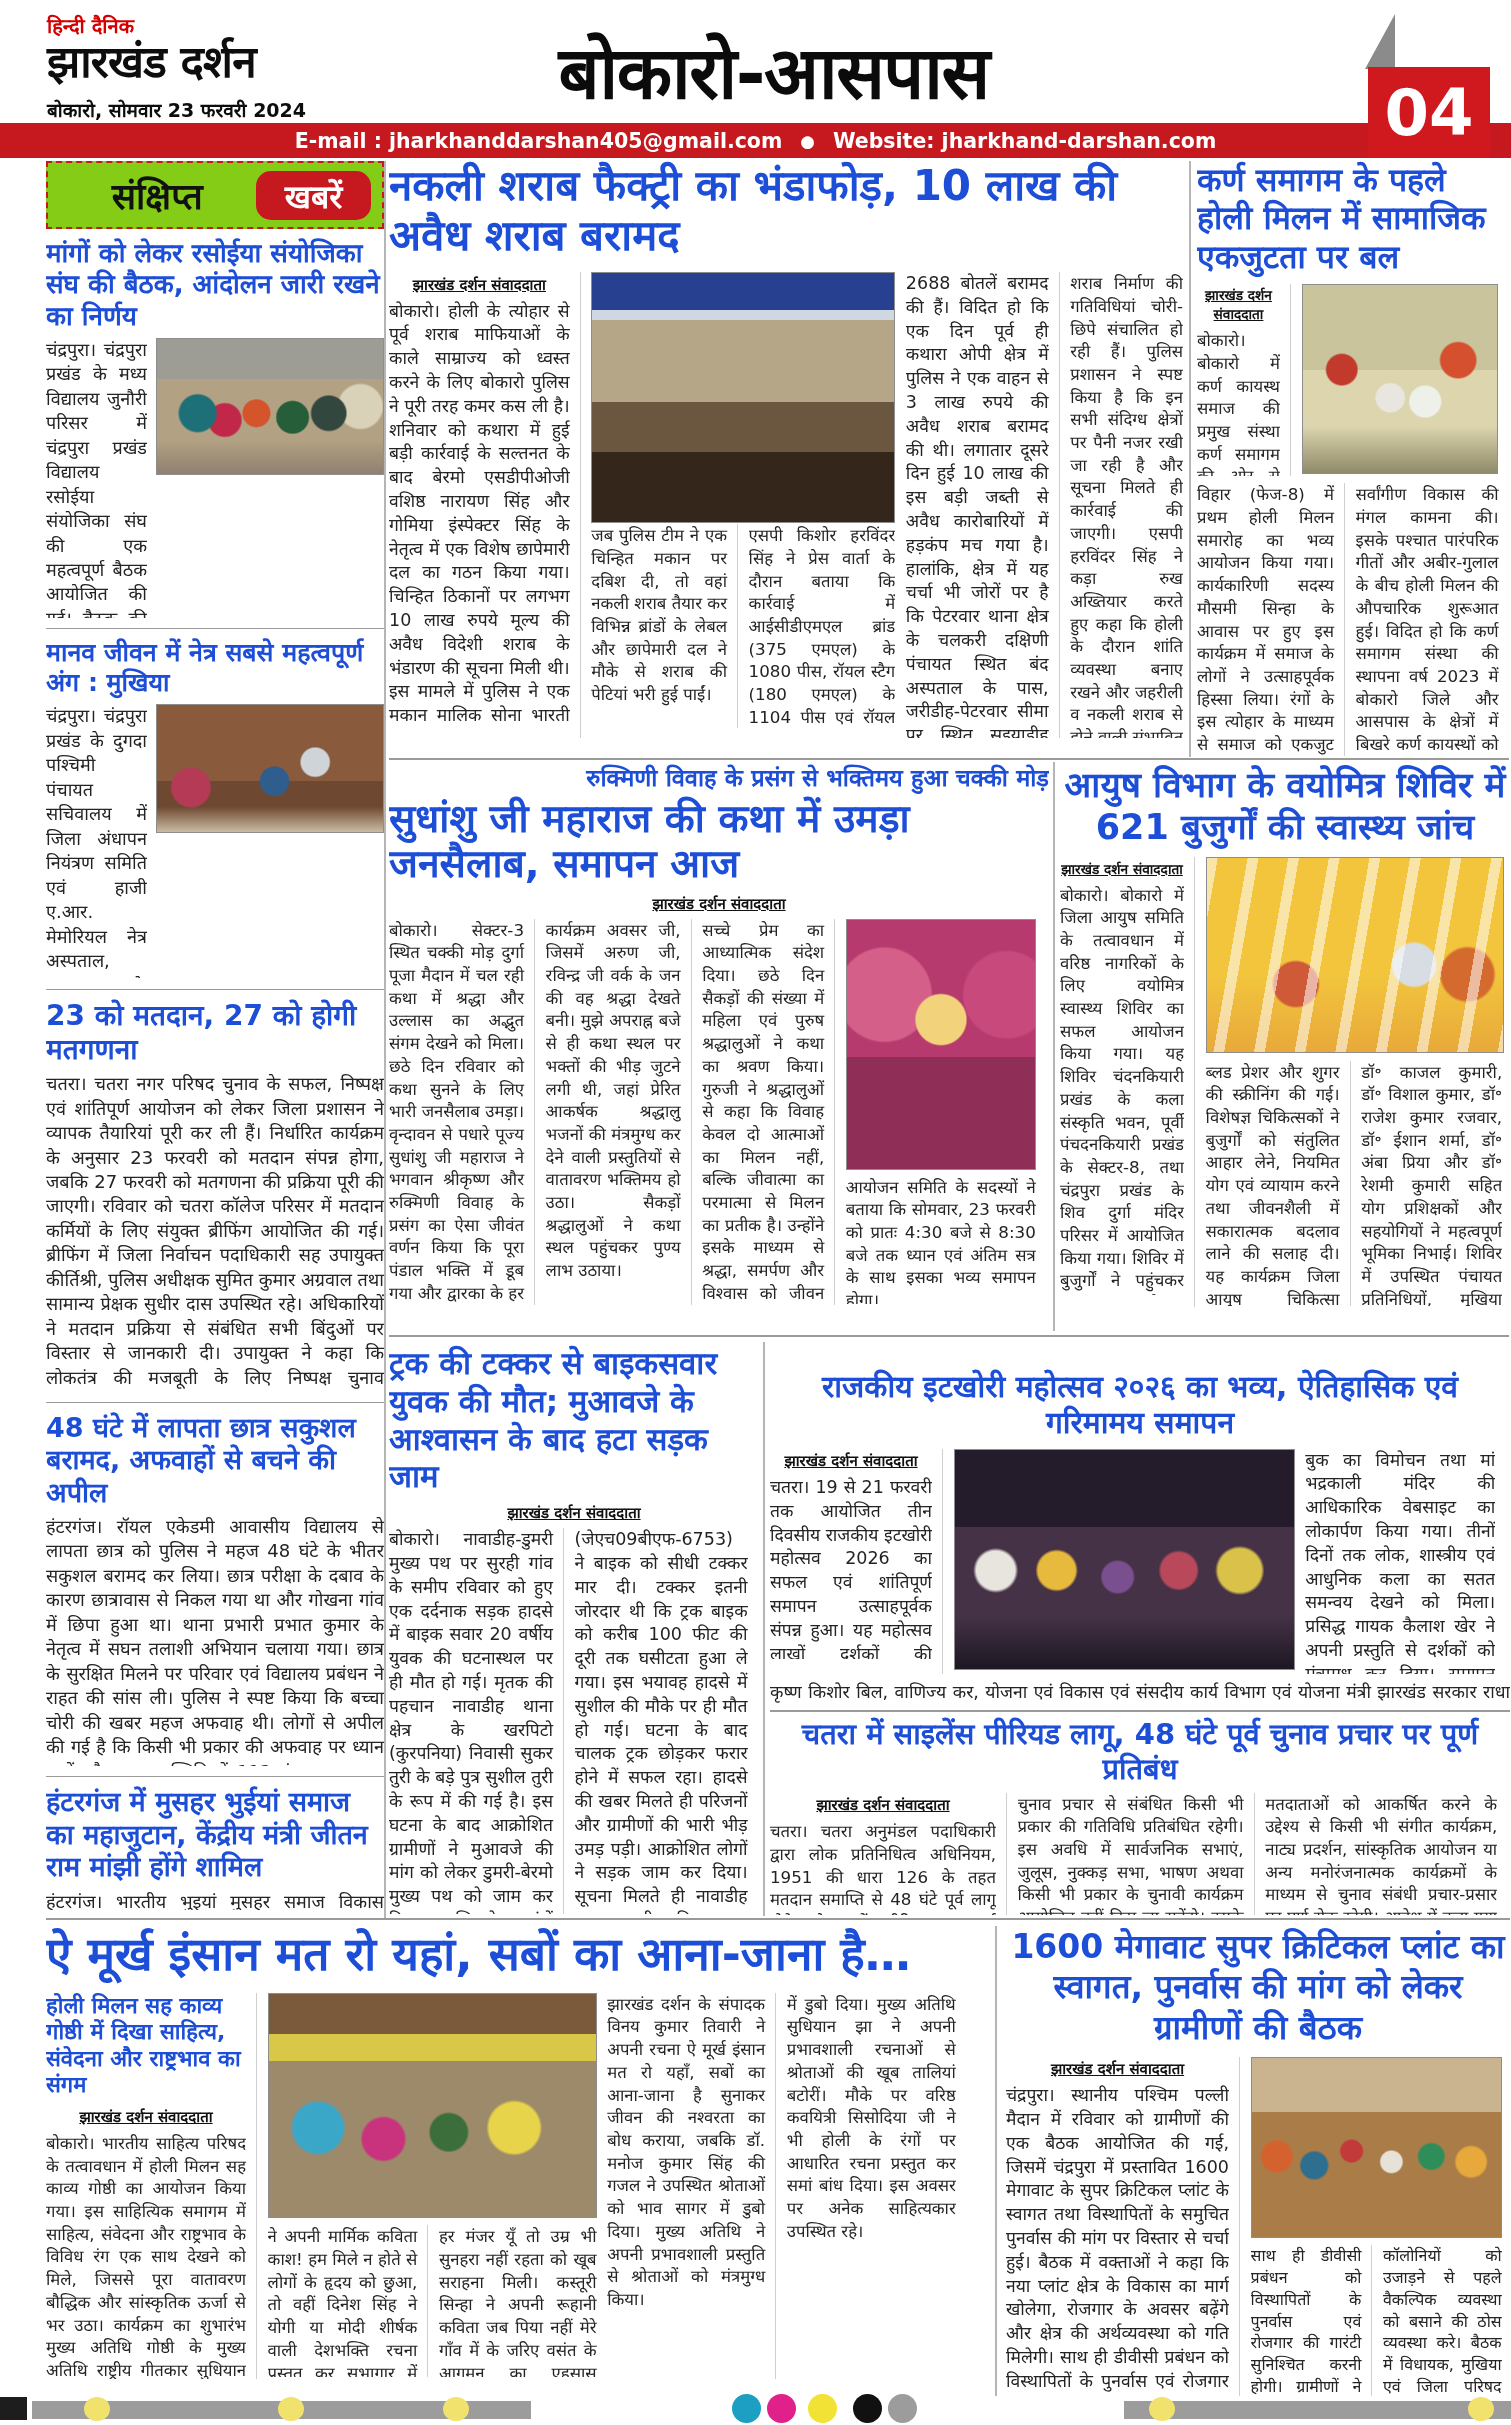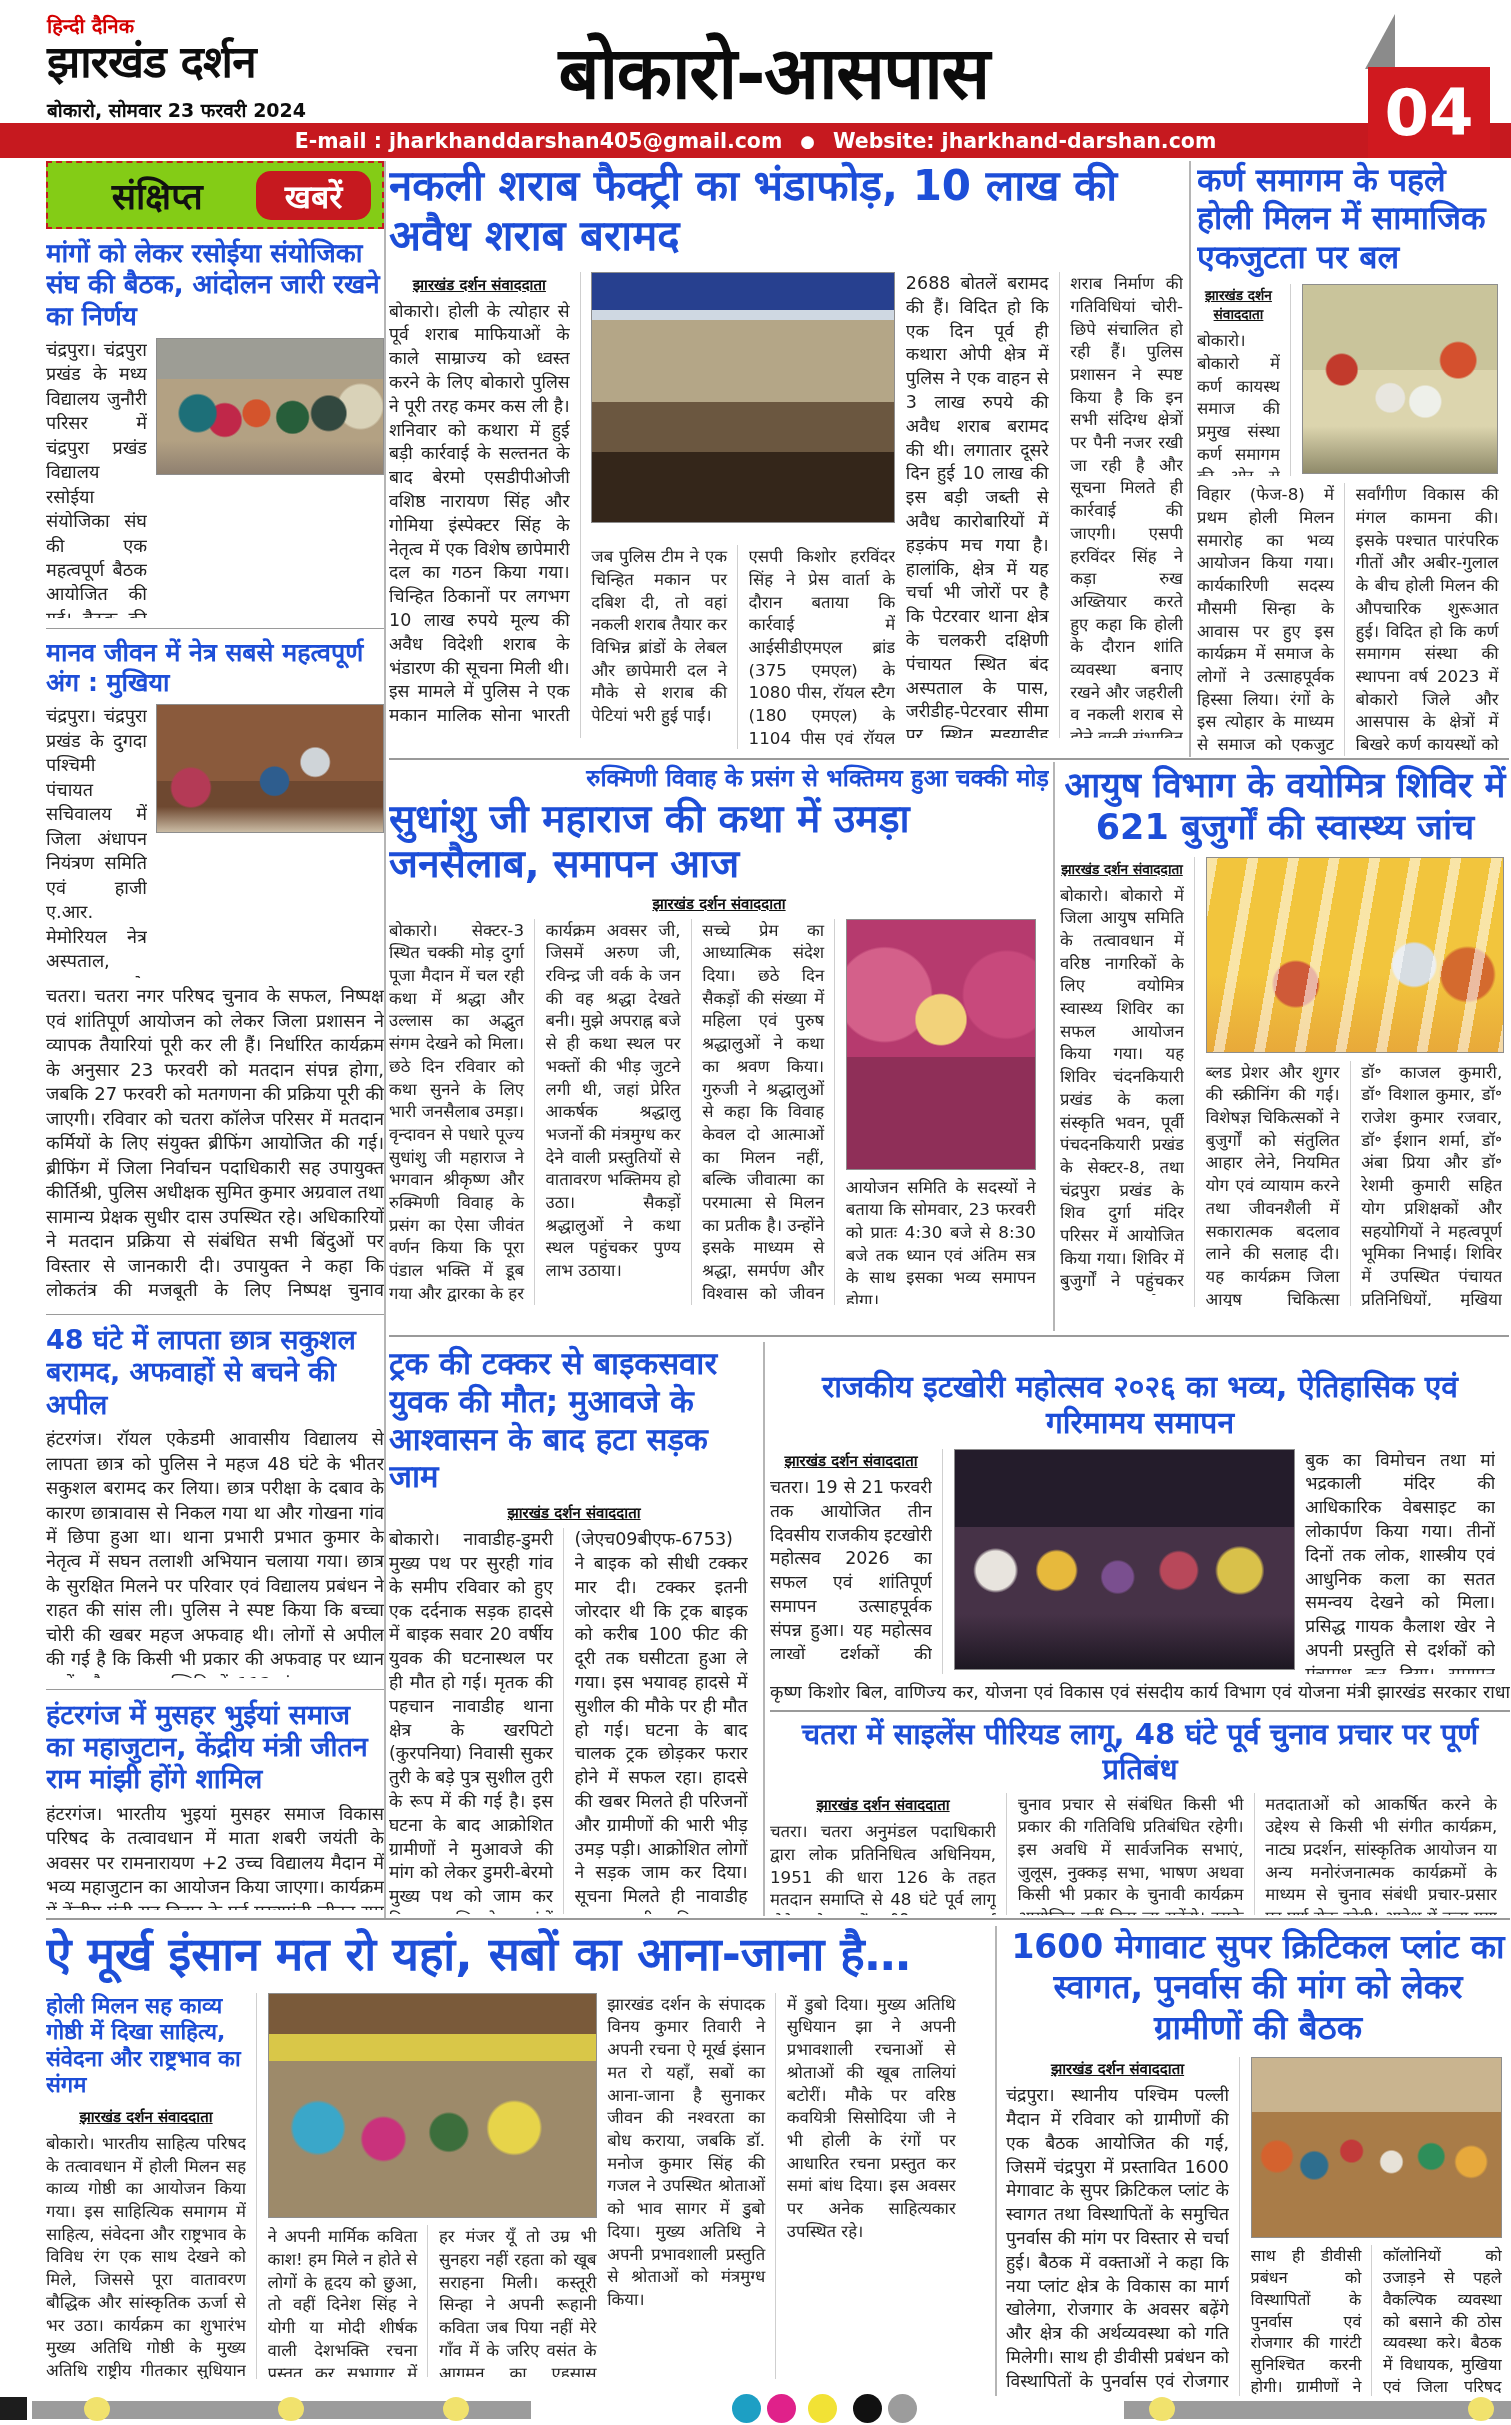--- a/index.html
+++ b/index.html
@@ -79,39 +79,40 @@
       <div class="photo p-briefs1" style="float:right;width:228px;height:137px;margin:0 0 6px 9px;"></div>
       <div class="body-text" style="font-size:18px;">चंद्रपुरा। चंद्रपुरा प्रखंड के मध्य विद्यालय जुनौरी परिसर में चंद्रपुरा प्रखंड विद्यालय रसोईया संयोजिका संघ की एक महत्वपूर्ण बैठक आयोजित की गई। बैठक की अध्यक्षता प्रखंड अध्यक्ष हेमंती देवी ने की तथा संचालन भानू देवी ने किया। बैठक में बोकारो जिला रसोईया संयोजिका संघ के जिला सचिव कैलाश गिरी मुख्य रूप से उपस्थित रहे। बैठक में बताया गया कि झारखंड प्रदेश रसोईया संयोजिका संघ के आह्वान पर 19 फरवरी को रांची में आयोजित धरना-प्रदर्शन में प्रखंड की रसोईया संयोजिकाएं शामिल हुई थीं। मांगें पूरी नहीं होने के कारण 20 फरवरी से मध्यान्ह भोजन योजना बंद करने का निर्णय लिया गया था। इसी निर्णय को सफल बनाने एवं आगे की रणनीति तय करने को लेकर बैठक बुलाई गई। जिला सचिव कैलाश गिरी ने कहा कि जब तक उनकी मांगें पूरी नहीं होतीं और प्रदेश संघ द्वारा कोई नया निर्देश जारी नहीं किया जाता, तब तक आंदोलन जारी रहेगा।</div>
     </div>
 
     <div class="hl sep-top" style="font-size:25px;">मानव जीवन में नेत्र सबसे महत्वपूर्ण अंग : मुखिया</div>
     <div style="margin-top:6px;height:274px;overflow:hidden;">
       <div class="photo p-eye" style="float:right;width:228px;height:129px;margin:0 0 6px 9px;"></div>
       <div class="body-text" style="font-size:18px;">चंद्रपुरा। चंद्रपुरा प्रखंड के दुगदा पश्चिमी पंचायत सचिवालय में जिला अंधापन नियंत्रण समिति एवं हाजी ए.आर. मेमोरियल नेत्र अस्पताल, कथारा के संयुक्त तत्वावधान में रविवार को निःशुल्क नेत्र जांच शिविर का आयोजन किया गया। शिविर का उद्घाटन मुखिया रेणु देवी ने किया। शिविर में दुगदा पश्चिमी पंचायत एवं आसपास के क्षेत्रों के लगभग 30 ग्रामीणों की आंखों की जांच की गई। जांच के दौरान 10 लोगों में मोतियाबिंद के लक्षण पाए गए। सभी मरीजों को ऑपरेशन हेतु कथारा स्थित अस्पताल भेजा गया, जहां सोमवार को उनका ऑपरेशन कर लेंस प्रत्यारोपित किया जाएगा। मुखिया रेणु देवी ने कहा कि नेत्र मानव जीवन का अमूल्य अंग है। आंखों के बिना जीवन अधूरा हो जाता है। उन्होंने कहा कि गरीब एवं असहाय लोगों को रोशनी देने का यह प्रयास अत्यंत सराहनीय है। शिविर में डॉक्टर आरोफिल, राजेश कुमार, एम. आलम सहित अन्य स्वास्थ्यकर्मी उपस्थित रहे।</div>
     </div>
 
+    <div class="hl sep-top" style="font-size:28px;">23 को मतदान, 27  को होगी मतगणना</div>
     <div class="body-text" style="font-size:18px;margin-top:6px;height:319px;">चतरा। चतरा नगर परिषद चुनाव के सफल, निष्पक्ष एवं शांतिपूर्ण आयोजन को लेकर जिला प्रशासन ने व्यापक तैयारियां पूरी कर ली हैं। निर्धारित कार्यक्रम के अनुसार 23 फरवरी को मतदान संपन्न होगा, जबकि 27 फरवरी को मतगणना की प्रक्रिया पूरी की जाएगी। रविवार को चतरा कॉलेज परिसर में मतदान कर्मियों के लिए संयुक्त ब्रीफिंग आयोजित की गई। ब्रीफिंग में जिला निर्वाचन पदाधिकारी सह उपायुक्त कीर्तिश्री, पुलिस अधीक्षक सुमित कुमार अग्रवाल तथा सामान्य प्रेक्षक सुधीर दास उपस्थित रहे। अधिकारियों ने मतदान प्रक्रिया से संबंधित सभी बिंदुओं पर विस्तार से जानकारी दी। उपायुक्त ने कहा कि लोकतंत्र की मजबूती के लिए निष्पक्ष चुनाव आवश्यक है। सभी पदाधिकारी एवं कर्मी पूर्ण पारदर्शिता एवं जिम्मेदारी के साथ अपने दायित्वों का निर्वहन करें। मतदान सामग्री की सुरक्षित हैंडलिंग, बैलेट पेपर एवं मतपेटियों की सीलिंग प्रक्रिया, निर्धारित समय-सीमा का पालन तथा प्रपत्रों के सही संधारण को लेकर विशेष सतर्कता बरतने के निर्देश दिए गए। पुलिस अधीक्षक ने बताया कि मतदान केंद्रों पर पर्याप्त संख्या में सुरक्षा बलों की तैनाती की जाएगी तथा संवेदनशील एवं अतिसंवेदनशील बूथों पर विशेष निगरानी रखी जाएगी।</div>
 
     <div class="hl sep-top" style="font-size:27px;">48 घंटे में लापता छात्र सकुशल बरामद, अफवाहों से बचने की अपील</div>
     <div class="body-text" style="font-size:18px;margin-top:6px;height:251px;">हंटरगंज। रॉयल एकेडमी आवासीय विद्यालय से लापता छात्र को पुलिस ने महज 48 घंटे के भीतर सकुशल बरामद कर लिया। छात्र परीक्षा के दबाव के कारण छात्रावास से निकल गया था और गोखना गांव में छिपा हुआ था। थाना प्रभारी प्रभात कुमार के नेतृत्व में सघन तलाशी अभियान चलाया गया। छात्र के सुरक्षित मिलने पर परिवार एवं विद्यालय प्रबंधन ने राहत की सांस ली। पुलिस ने स्पष्ट किया कि बच्चा चोरी की खबर महज अफवाह थी। लोगों से अपील की गई है कि किसी भी प्रकार की अफवाह पर ध्यान न दें और आपात स्थिति में 112 नंबर डायल कर तुरंत सूचना दें।</div>
 
     <div class="hl sep-top" style="font-size:27px;">हंटरगंज में मुसहर भुईयां समाज का महाजुटान, केंद्रीय मंत्री जीतन राम मांझी होंगे शामिल</div>
     <div class="body-text" style="font-size:18px;margin-top:6px;height:175px;">हंटरगंज। भारतीय भुइयां मुसहर समाज विकास परिषद के तत्वावधान में माता शबरी जयंती के अवसर पर रामनारायण +2 उच्च विद्यालय मैदान में भव्य महाजुटान का आयोजन किया जाएगा। कार्यक्रम में केंद्रीय मंत्री सह बिहार के पूर्व मुख्यमंत्री जीतन राम मांझी मुख्य अतिथि के रूप में शामिल होंगे। समाजसेवी मनोज भुइयां ने बताया कि झारखंड एवं बिहार के विभिन्न जिलों से हजारों की संख्या में समाज के लोग कार्यक्रम में भाग लेने पहुंच रहे हैं। कार्यक्रम का शुभारंभ प्रातः 10 बजे होगा। सांस्कृतिक कार्यक्रमों, सामाजिक विमर्श तथा भव्य प्रसाद वितरण की व्यवस्था की गई है। आयोजकों ने अधिक से अधिक संख्या में उपस्थित होकर कार्यक्रम को सफल बनाने की अपील की है।</div>
   </div>
 
   <div class="abs" style="left:389px;top:161px;width:794px;height:595px;overflow:hidden;">
     <div class="hl" style="font-size:42px;line-height:1.18;font-weight:800;width:768px;">नकली शराब फैक्ट्री का भंडाफोड़, 10 लाख की अवैध शराब बरामद</div>
     <div class="cols" style="margin-top:12px;height:466px;">
       <div class="col" style="width:192px;">
         <div class="byline">झारखंड दर्शन संवाददाता</div>
         <div class="body-text" style="height:426px;">बोकारो। होली के त्योहार से पूर्व शराब माफियाओं के काले साम्राज्य को ध्वस्त करने के लिए बोकारो पुलिस ने पूरी तरह कमर कस ली है। शनिवार को कथारा में हुई बड़ी कार्रवाई के सल्तनत के बाद बेरमो एसडीपीओजी वशिष्ठ नारायण सिंह और गोमिया इंस्पेक्टर सिंह के नेतृत्व में एक विशेष छापेमारी दल का गठन किया गया। चिन्हित ठिकानों पर लगभग 10 लाख रुपये मूल्य की अवैध विदेशी शराब के भंडारण की सूचना मिली थी। इस मामले में पुलिस ने एक मकान मालिक सोना भारती को मौके से ही गिरफ्तार कर लिया है, जबकि पुलिस के अन्य सहयोगी की तलाश जारी है।</div>
       </div>
       <div style="width:304px;flex:none;">
         <div class="photo p-liquor" style="width:304px;height:251px;"></div>
-        <div class="cols" style="margin-top:22px;height:204px;">
+        <div class="cols" style="margin-top:1px;height:204px;">
           <div class="col body-text" style="width:147px;font-size:16.7px;">जब पुलिस टीम ने एक चिन्हित मकान पर दबिश दी, तो वहां नकली शराब तैयार कर विभिन्न ब्रांडों के लेबल और छापेमारी दल ने मौके से शराब की पेटियां भरी हुई पाईं।</div>
           <div class="col body-text" style="width:147px;font-size:16.7px;">एसपी किशोर हरविंदर सिंह ने प्रेस वार्ता के दौरान बताया कि कार्रवाई में आईसीडीएमएल ब्रांड (375 एमएल) के 1080 पीस, रॉयल स्टैग (180 एमएल) के 1104 पीस एवं रॉयल चैलेंज (375 एमएल) के 504 पीस सहित कुल</div>
         </div>
       </div>
       <div class="col body-text" style="width:154px;">2688 बोतलें बरामद की हैं। विदित हो कि एक दिन पूर्व ही कथारा ओपी क्षेत्र में पुलिस ने एक वाहन से 3 लाख रुपये की अवैध शराब बरामद की थी। लगातार दूसरे दिन हुई 10 लाख की इस बड़ी जब्ती से अवैध कारोबारियों में हड़कंप मच गया है। हालांकि, क्षेत्र में यह चर्चा भी जोरों पर है कि पेटरवार थाना क्षेत्र के चलकरी दक्षिणी पंचायत स्थित बंद अस्पताल के पास, जरीडीह-पेटरवार सीमा पर स्थित सुइयाडीह और गांधीनगर ओपी के जरीडीह बाजार क्षेत्र में अब भी अवैध</div>
       <div class="col body-text" style="width:113px;font-size:16.7px;">शराब निर्माण की गतिविधियां चोरी-छिपे संचालित हो रही हैं। पुलिस प्रशासन ने स्पष्ट किया है कि इन सभी संदिग्ध क्षेत्रों पर पैनी नजर रखी जा रही है और सूचना मिलते ही कार्रवाई की जाएगी। एसपी हरविंदर सिंह ने कड़ा रुख अख्तियार करते हुए कहा कि होली के दौरान शांति व्यवस्था बनाए रखने और जहरीली व नकली शराब से होने वाली संभावित घटनाओं को रोकने के लिए जिले के सभी थाना क्षेत्रों में सघन छापेमारी जारी रहेगी। उन्होंने आम जनता से अपील की है कि यदि कहीं भी अवैध शराब बनाने या बेचने की जानकारी मिले तो तुरंत पुलिस को सूचित करें। पुलिस वर्तमान में इस सिंडिकेट से जुड़े अन्य लोगों की पहचान कर रही है और जल्द ही गिरोह के मुख्य सरगना तक पहुंचने का दावा कर रही है।</div>
     </div>
   </div>
 
   <div class="abs" style="left:1197px;top:161px;width:313px;height:595px;overflow:hidden;">

